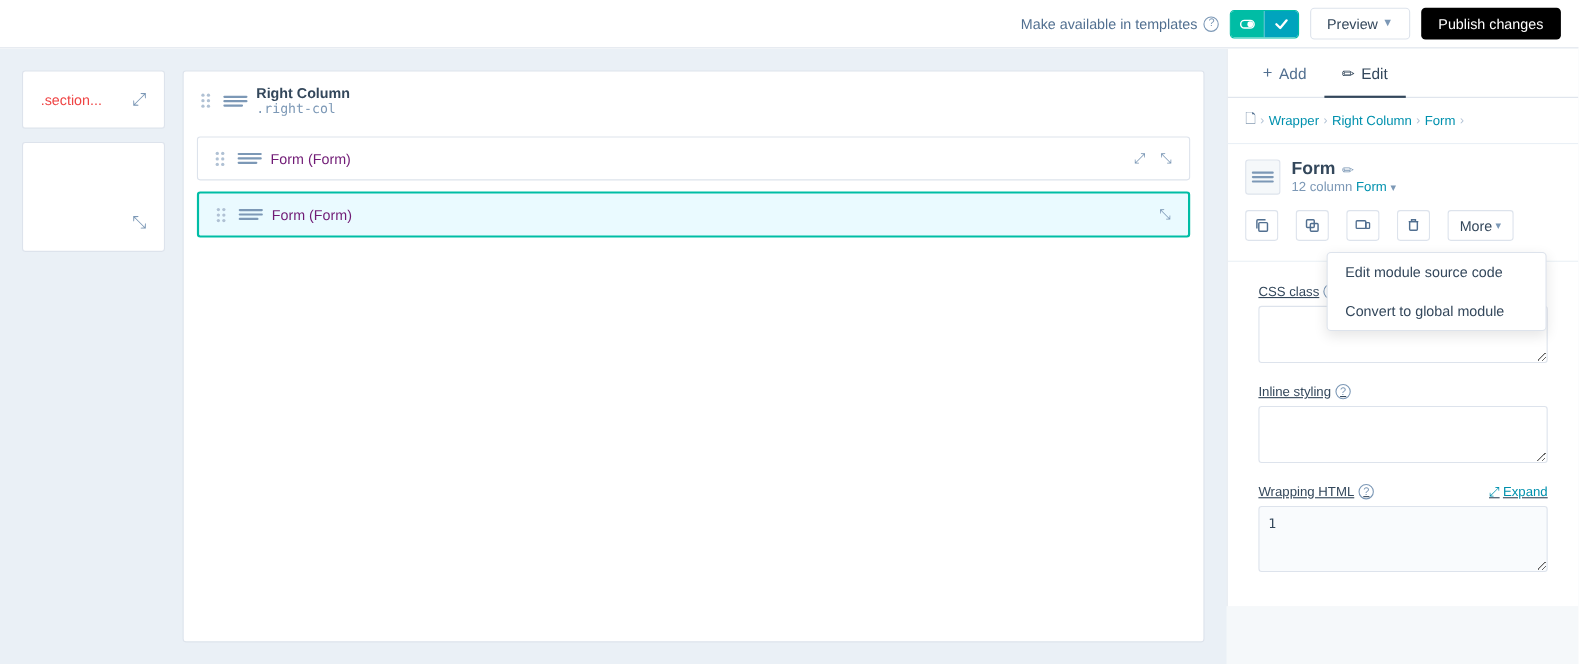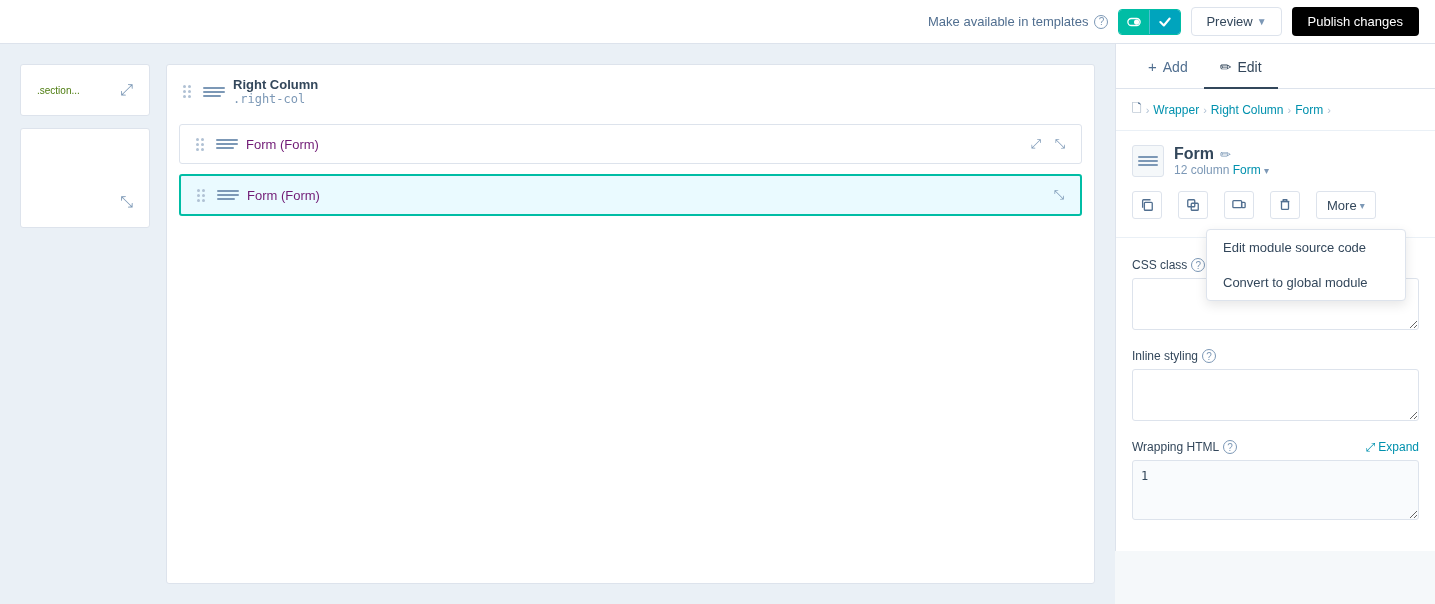--- a/index.html
+++ b/index.html
@@ -106,22 +106,22 @@
       flex-direction: column;
       gap: 12px;
     }
     .left-block {
       background: white;
       border: 1px solid #dde3ec;
       border-radius: 3px;
       padding: 16px;
     }
     .left-block-text {
-      font-size: 10px;
-      color: #4d7c0f;
+      font-size: 13px;
+      color: #ef4444;
     }
     .left-block-icon {
       font-size: 16px;
       color: #7c98b6;
       cursor: pointer;
     }
     .left-block-row {
       display: flex;
       justify-content: space-between;
       align-items: center;
@@ -393,21 +393,22 @@
       padding: 10px 16px;
       cursor: pointer;
       font-size: 13px;
       color: #33475b;
     }
 
     
     .panel-body {
       flex: 1;
       overflow-y: auto;
-      padding: 12px 16px;
+      padding: 12px 28px;
+      text-decoration: underline;
     }
 
     .field-group {
       margin-bottom: 16px;
     }
     .field-label {
       font-size: 12px;
       color: #33475b;
       font-weight: 500;
       margin-bottom: 6px;

